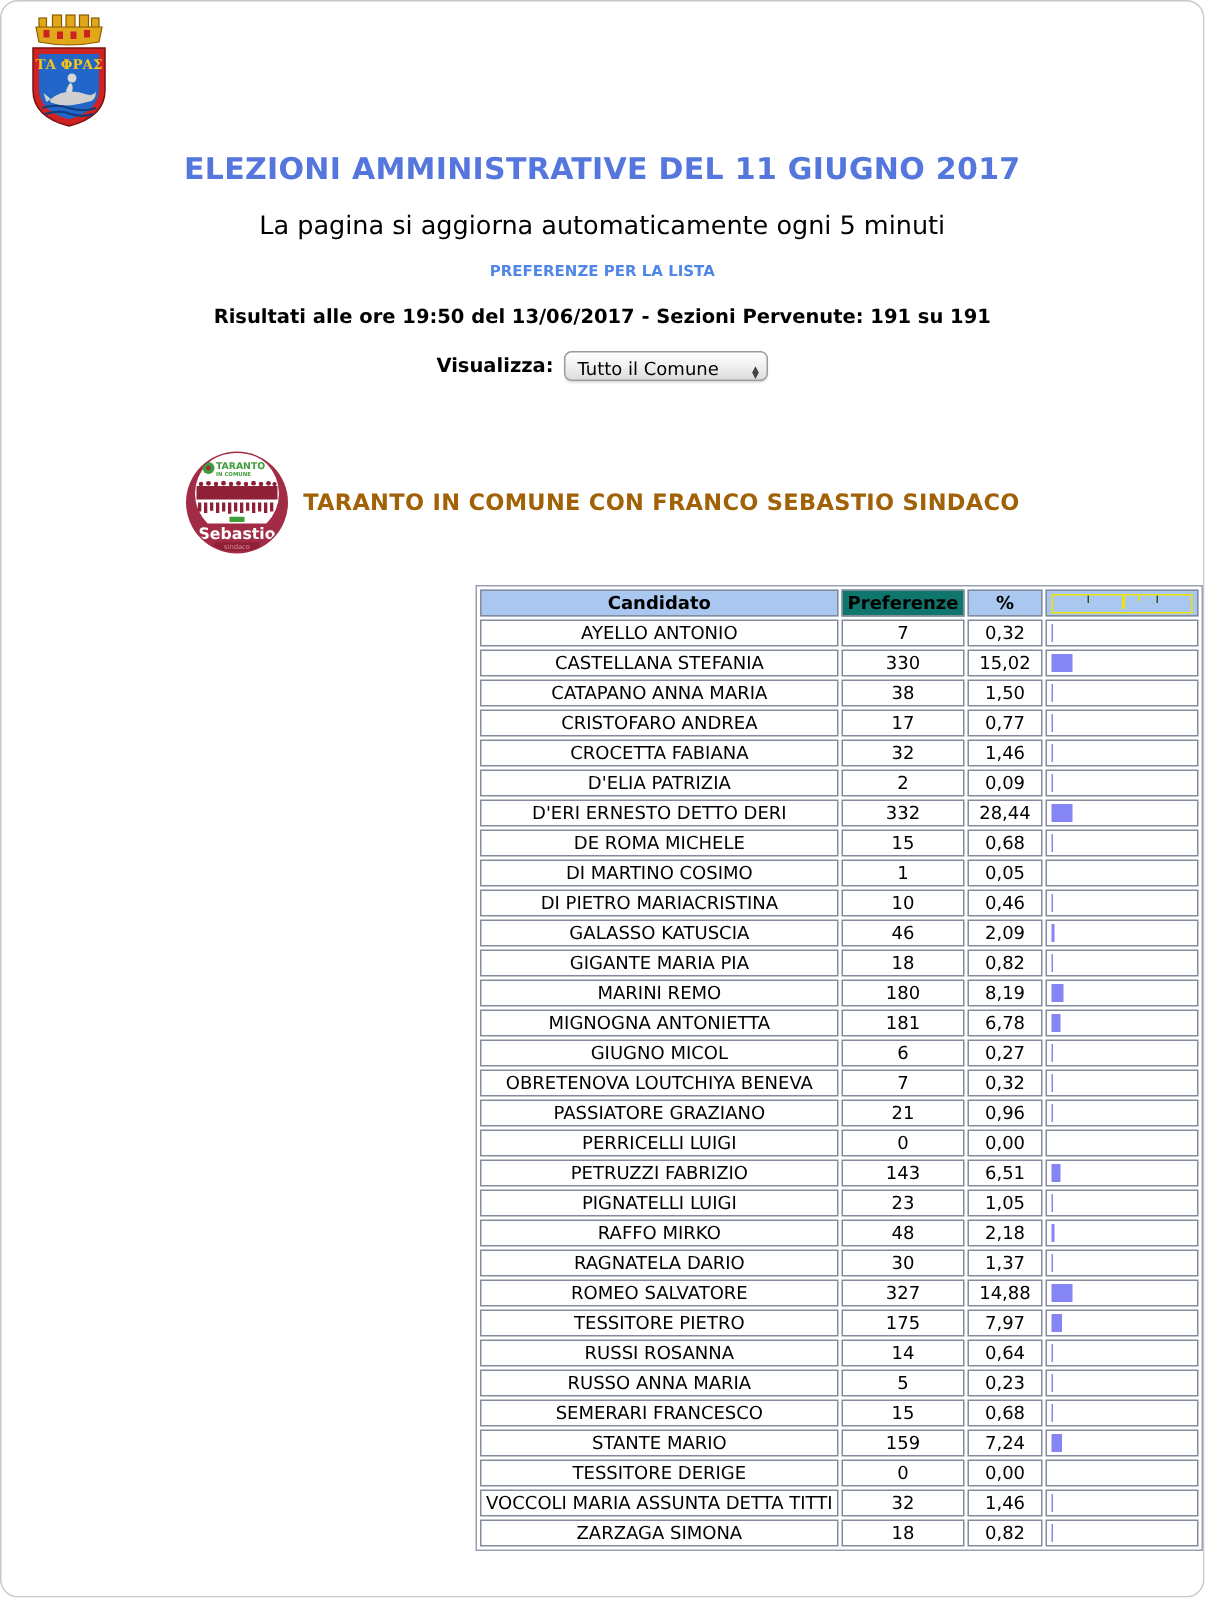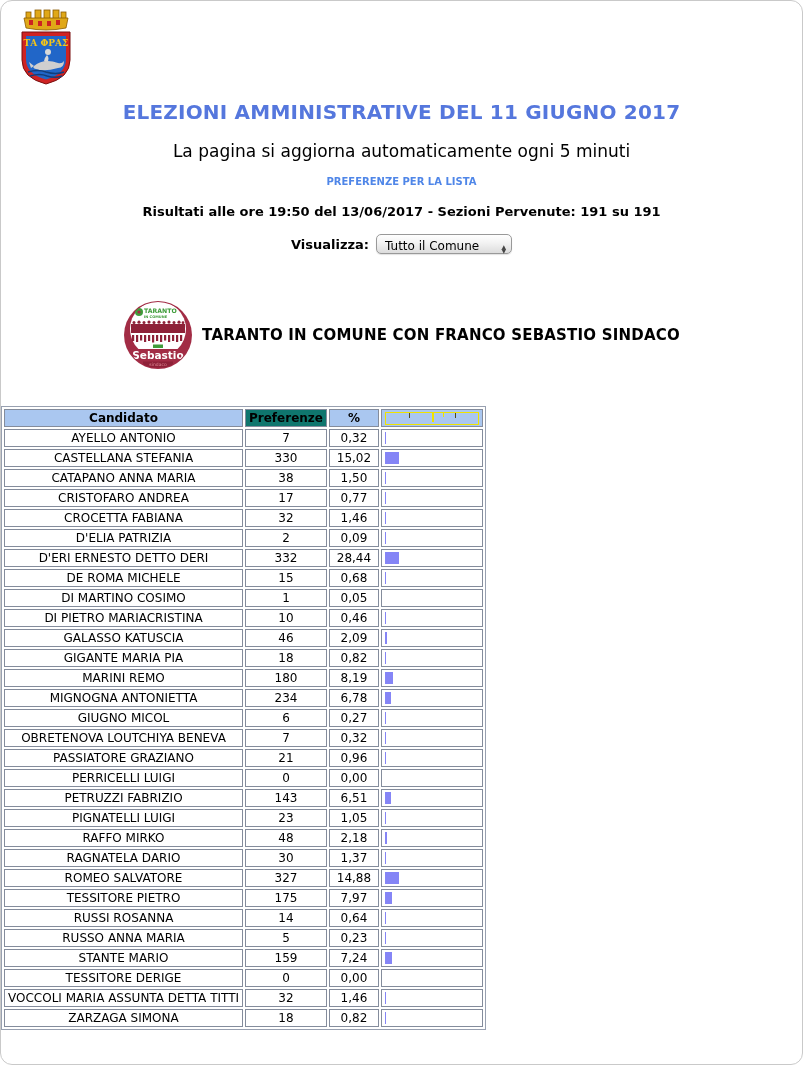--- a/index.html
+++ b/index.html
@@ -24,21 +24,21 @@
       background:linear-gradient(#ffffff,#f2f2f2 45%,#dcdcdc);padding:0 5px 0 8px;
       font-size:12px;cursor:default;box-shadow:0 1px 1px rgba(0,0,0,.12);}
   .mac-select .stepper{display:flex;flex-direction:column;line-height:4px;font-size:7px;color:#444;}
 
   
   .list-banner{margin-top:46px;display:flex;align-items:center;justify-content:center;gap:9px;}
   .list-logo{width:70px;height:70px;flex:0 0 auto;}
   .list-title{font-size:15px;font-weight:bold;letter-spacing:.2px;}
 
   
-  .tablewrap{display:flex;justify-content:flex-start;margin-top:36px;}
+  .tablewrap{display:flex;justify-content:flex-end;margin-top:20px;}
   table.prefs{border-collapse:separate;border-spacing:2px;border:1px solid #98a0b0;background:#fff;}
   table.prefs th, table.prefs td{border:1px solid #848c9c;font-size:12px;height:16px;
       padding:0 3px;text-align:center;white-space:nowrap;}
   table.prefs th{font-weight:bold;}
   .col-name{width:222px;}
   .col-pref{width:66px;}
   .col-pct{width:42px;}
   .col-bar{width:94px;}
   td.c-bar{padding:1px 2px;}
   td.c-bar .bar{height:12px;min-width:0;}
@@ -143,21 +143,21 @@
             <rect x="53" y="35" width="2.2" height="7"></rect>
           <rect x="57" y="35" width="2.2" height="6"></rect>
         </g>
         <rect x="30" y="44.5" width="10" height="3.5" fill="#3f9c3a"></rect>
         <rect x="8" y="49" width="54" height="26" fill="#a22c45"></rect>
         <text x="35" y="59" font-size="10.5" font-weight="bold" fill="#ffffff" text-anchor="middle" font-family="DejaVu Sans, sans-serif">Sebastio</text>
         <rect x="20" y="61.5" width="30" height="6" fill="#8e2138"></rect>
         <text x="35" y="66" font-size="4.5" fill="#e08a96" text-anchor="middle" font-family="DejaVu Sans, sans-serif">sindaco</text>
       </g>
     </svg>
-    <span class="list-title" style="color:#000000">TARANTO IN COMUNE CON FRANCO SEBASTIO SINDACO</span>
+    <span class="list-title" style="color:#a16207">TARANTO IN COMUNE CON FRANCO SEBASTIO SINDACO</span>
   </div>
 
   <div class="tablewrap">
     <table class="prefs">
       <thead>
         <tr>
           <th class="col-name" style="background:#aac7f0">Candidato</th>
           <th class="col-pref" style="background:#0f766e">Preferenze</th>
           <th class="col-pct" style="background:#aac7f0">%</th>
           <th class="col-bar" style="background:#aac7f0">
@@ -270,21 +270,21 @@
           <tr>
       <td class="c-name">MARINI REMO</td>
       <td class="c-pref">180</td>
       <td class="c-pct">8,19</td>
       <td class="c-bar">
         <div class="bar" style="width: 8.19%; background: rgb(133, 133, 246);"></div>
       </td>
     </tr>
           <tr>
       <td class="c-name">MIGNOGNA ANTONIETTA</td>
-      <td class="c-pref">234</td>
+      <td class="c-pref">181</td>
       <td class="c-pct">6,78</td>
       <td class="c-bar">
         <div class="bar" style="width: 6.78%; background: rgb(133, 133, 246);"></div>
       </td>
     </tr>
           <tr>
       <td class="c-name">GIUGNO MICOL</td>
       <td class="c-pref">6</td>
       <td class="c-pct">0,27</td>
       <td class="c-bar">
@@ -373,20 +373,28 @@
     </tr>
           <tr>
       <td class="c-name">RUSSO ANNA MARIA</td>
       <td class="c-pref">5</td>
       <td class="c-pct">0,23</td>
       <td class="c-bar">
         <div class="bar" style="width: 0.23%; background: rgb(133, 133, 246);"></div>
       </td>
     </tr>
           <tr>
+      <td class="c-name">SEMERARI FRANCESCO</td>
+      <td class="c-pref">15</td>
+      <td class="c-pct">0,68</td>
+      <td class="c-bar">
+        <div class="bar" style="width: 0.68%; background: rgb(133, 133, 246);"></div>
+      </td>
+    </tr>
+          <tr>
       <td class="c-name">STANTE MARIO</td>
       <td class="c-pref">159</td>
       <td class="c-pct">7,24</td>
       <td class="c-bar">
         <div class="bar" style="width: 7.24%; background: rgb(133, 133, 246);"></div>
       </td>
     </tr>
           <tr>
       <td class="c-name">TESSITORE DERIGE</td>
       <td class="c-pref">0</td>

